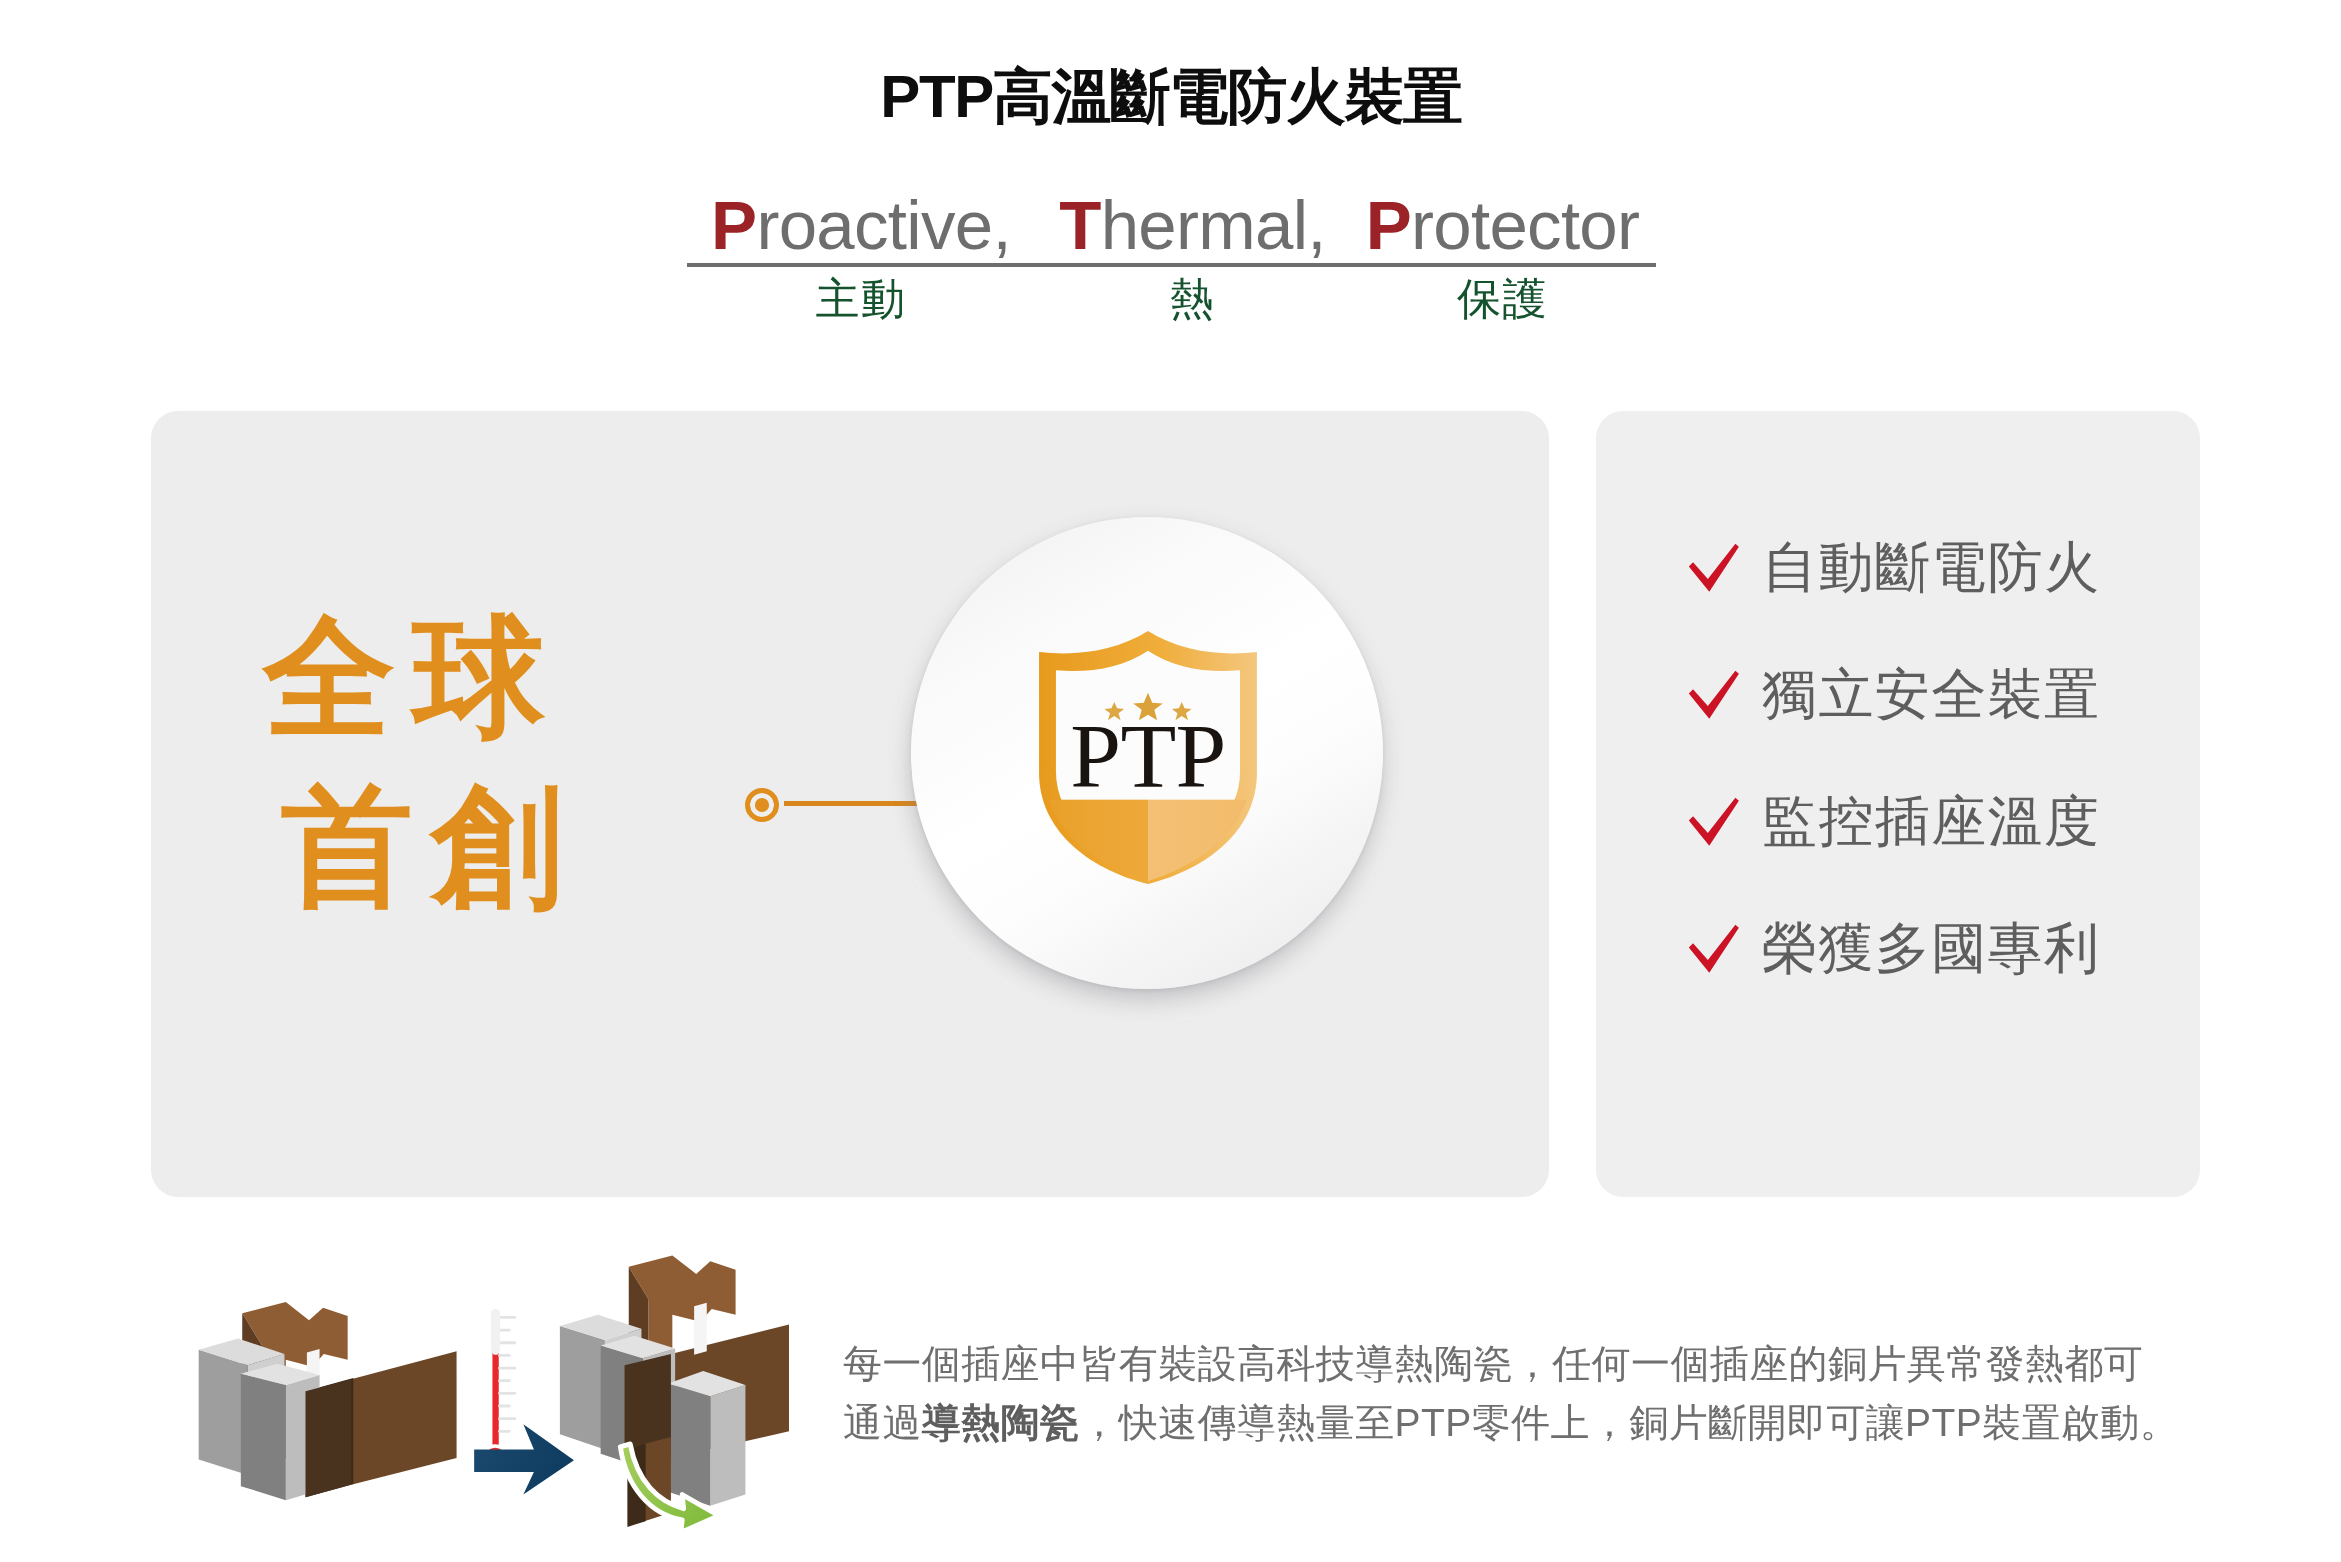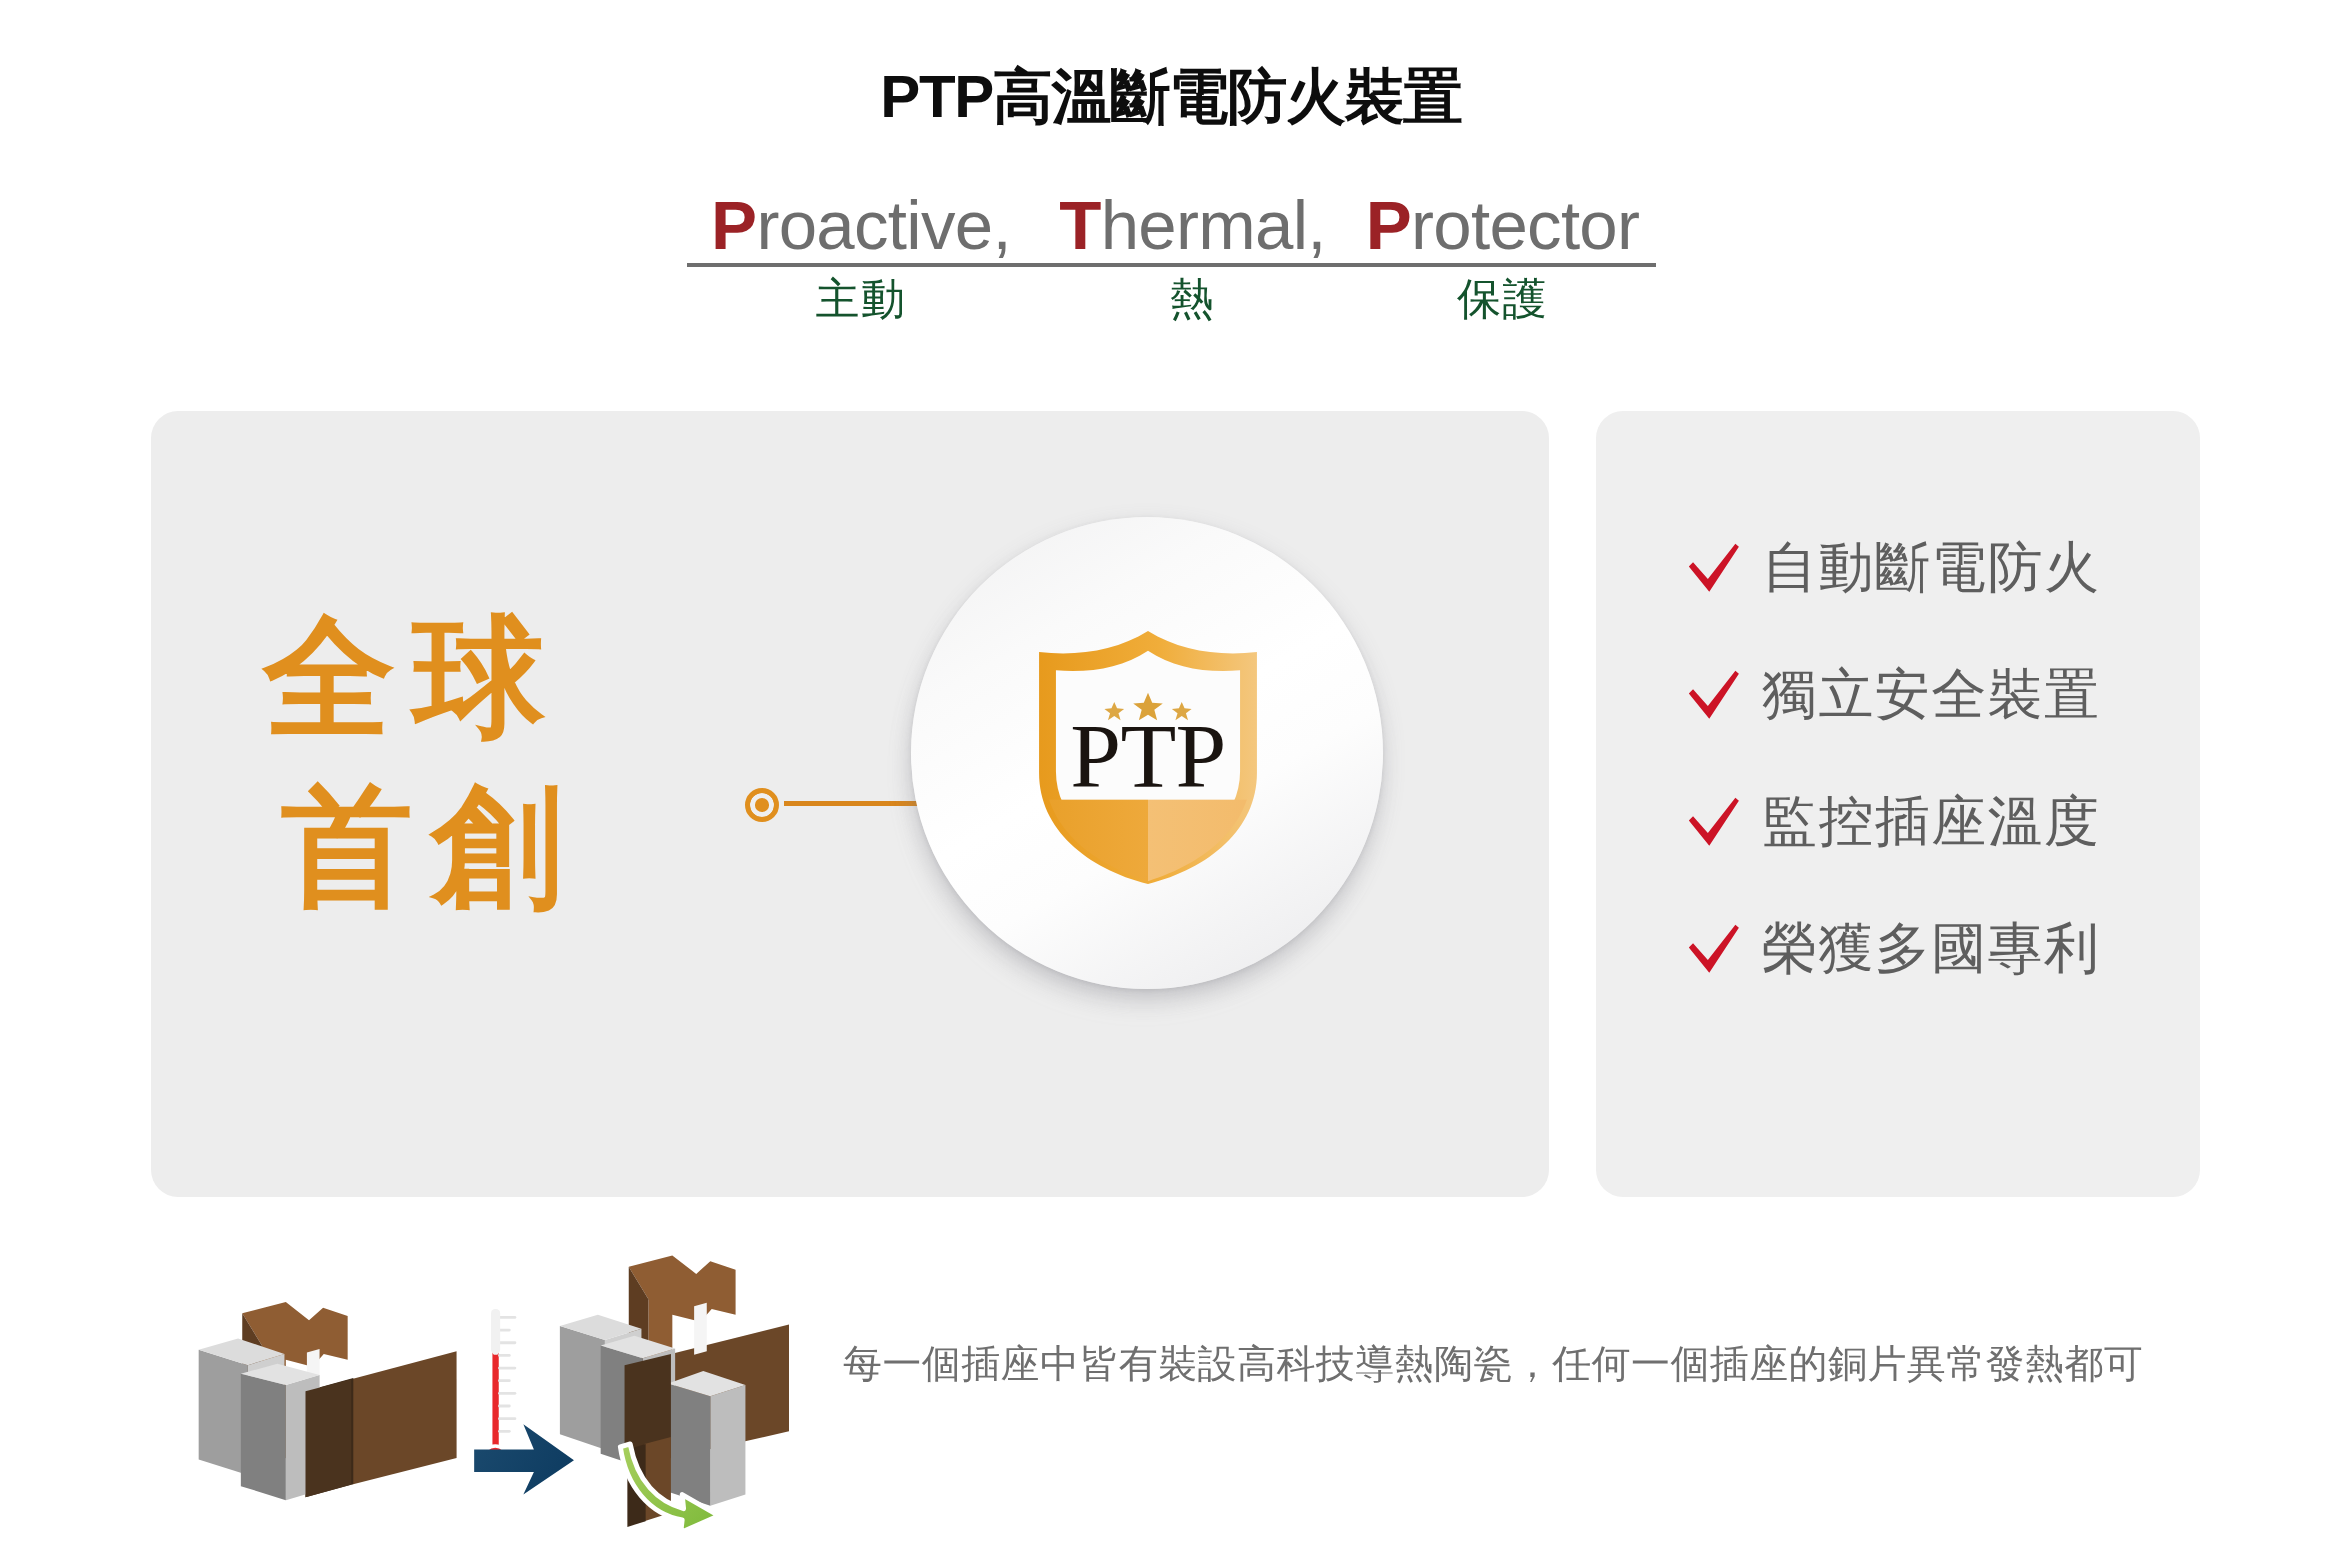--- a/index.html
+++ b/index.html
@@ -461,14 +461,15 @@
 
     <g>
       <path d="M642 280 C 652 334, 682 362, 718 372 L 716 352 L 768 382 L 714 406 L 716 388
                C 670 380, 636 340, 628 284 Z" fill="url(#greenArrowG)" stroke="#ffffff" stroke-width="7" stroke-linejoin="round"></path>
     </g>
   </svg>
 </div>
 
 <div id="bottom-text">
   <span class="para-line">每一個插座中皆有裝設高科技導熱陶瓷，任何一個插座的銅片異常發熱都可</span>
+  <span class="para-line"><span>通過</span><b>導熱陶瓷</b><span>，快速傳導熱量至PTP零件上，銅片斷開即可讓PTP裝置啟動。</span></span>
 </div>
 
 
 </body></html>

